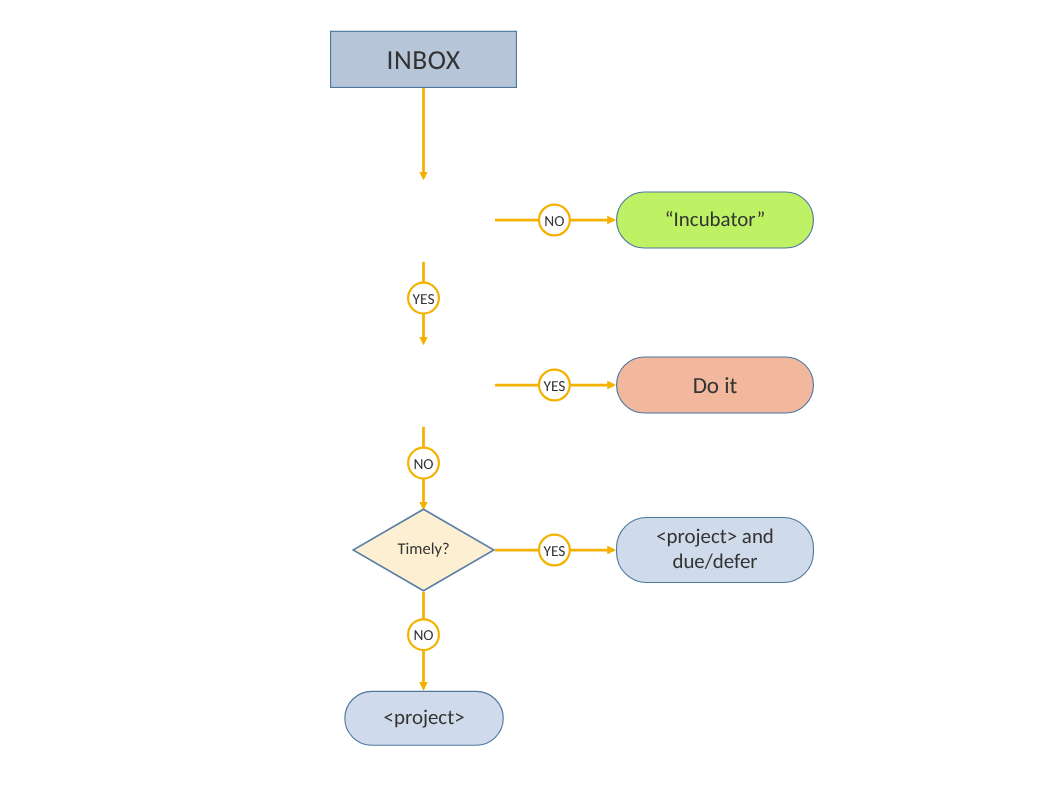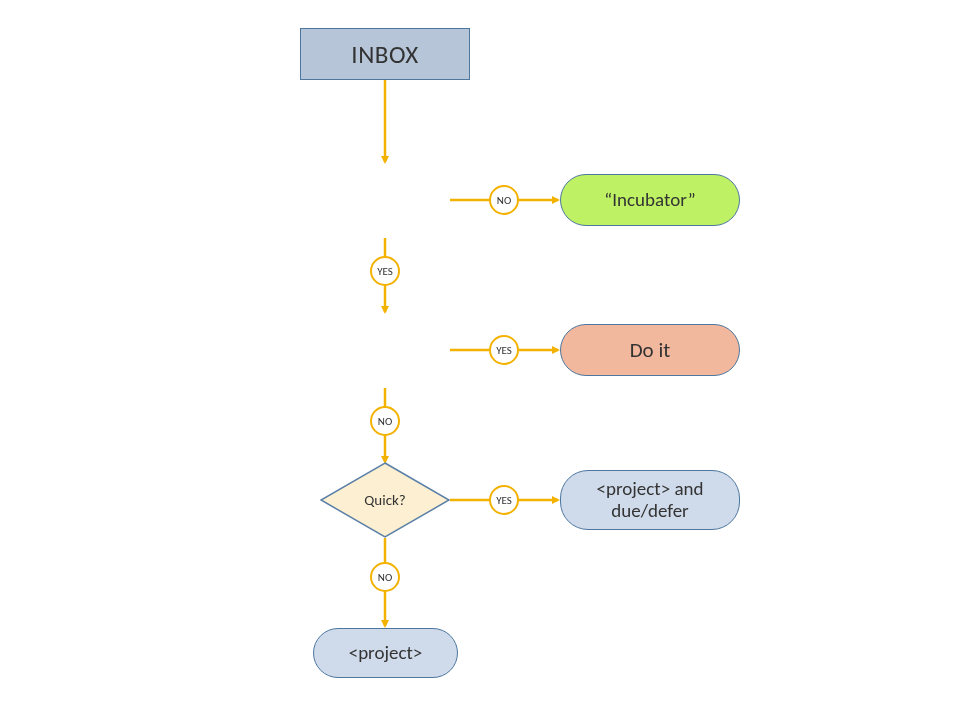--- a/index.html
+++ b/index.html
@@ -47,21 +47,21 @@
     font-size: 15px;
   }
   
   .badge {
     position: absolute;
     width: 30px; height: 30px;
     border-radius: 50%;
     background: #ffffff;
     border: 2.5px solid #f3b100;
     display:flex; align-items:center; justify-content:center;
-    font-size: 11px;
+    font-size: 14px;
     font-weight: 400;
     box-sizing: border-box;
   }
   
   .pill {
     position: absolute;
     box-sizing: border-box;
     border: 1.5px solid #4e77a0;
     border-radius: 28px;
     display:flex; align-items:center; justify-content:center;
@@ -107,21 +107,21 @@
     <span>INBOX</span>
   </div>
 
 
 
   <div class="diamond" style="left:320px; top:462px; width:130px; height:76px;">
     <svg width="130" height="76" viewBox="0 0 130 76">
       <polygon points="65,1 129,38 65,75 1,38" fill="#fdf0d2" stroke="#5a7fa6" stroke-width="1.5"></polygon>
     </svg>
     <div class="label">
-        <span>Quick?</span>
+        <span>Timely?</span>
       </div>
   </div>
 
   <div class="pill green" style="left:560px; top:174px; width:180px; height:52px;">
     <span>“Incubator”</span>
   </div>
   <div class="pill blue" style="left:560px; top:470px; width:180px; height:60px;">
     <span>&lt;project&gt; and due/defer</span>
   </div>
   <div class="pill orange" style="left:560px; top:324px; width:180px; height:52px; font-size:21px;">

